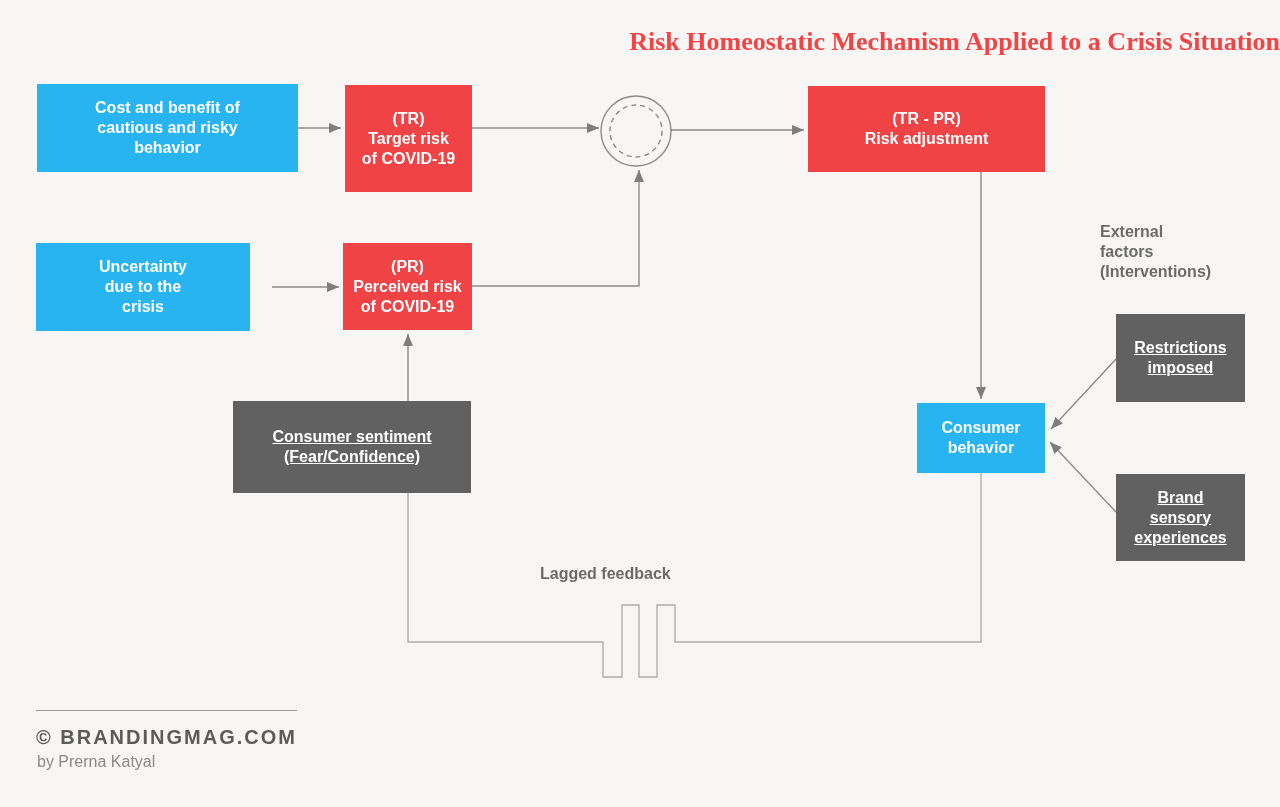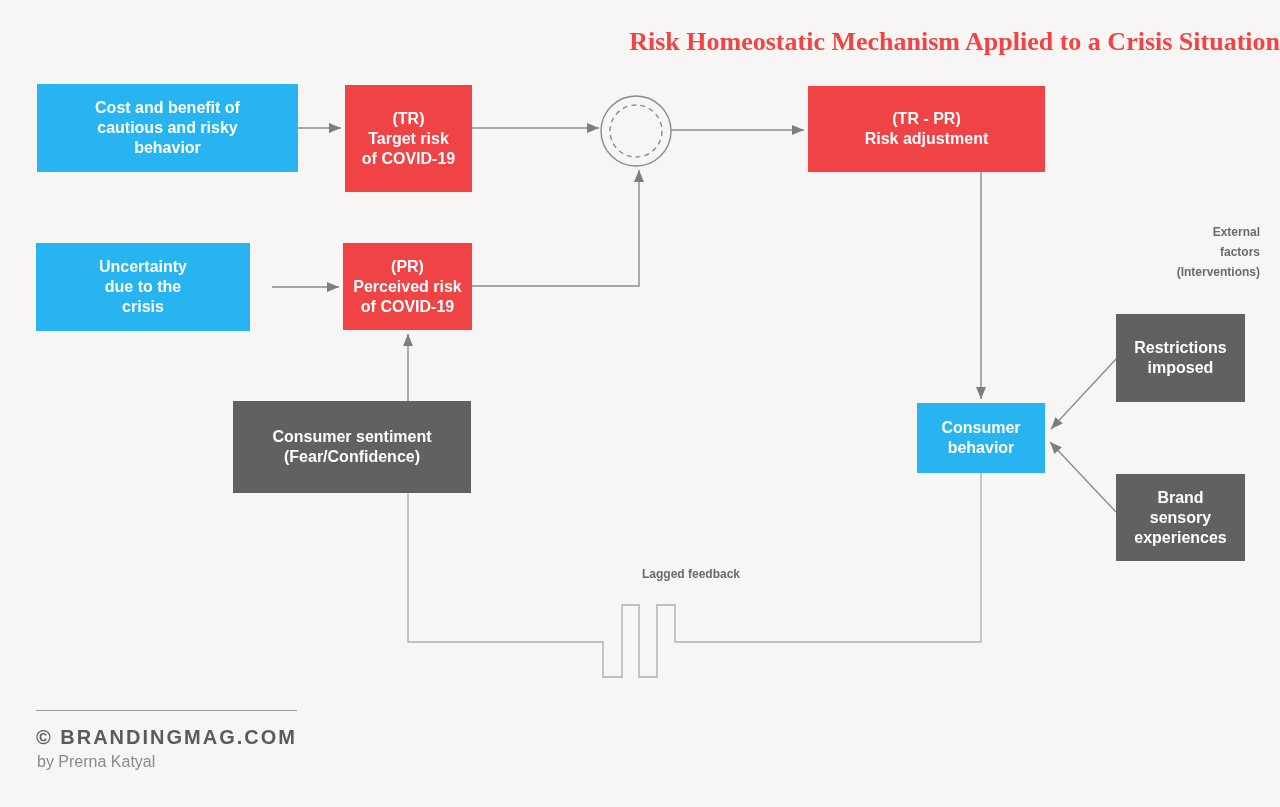--- a/index.html
+++ b/index.html
@@ -17,24 +17,24 @@
     color:var(--title-red, #f24444);
   }
   .connectors { position:absolute; left:0; top:0; }
   .node {
     position:absolute; display:flex; align-items:center; justify-content:center;
     text-align:center; color:#ffffff; font-weight:700;
     font-size:16px; line-height:20px; white-space:pre-line;
   }
   .node.blue { background:var(--blue, #27b4f1); }
   .node.red  { background:var(--red, #ef4345); }
-  .node.dark { background:var(--dark, #616161); }
+  .node.dark { background:var(--dark, #616161);text-decoration:underline; }
   .diagram-label {
-    position:absolute; text-align:right; font-weight:700;
-    font-size:12px; line-height:20px; white-space:pre-line;
+    position:absolute; text-align:left; font-weight:700;
+    font-size:16px; line-height:20px; white-space:pre-line;
     color:var(--label, #6b6b6b);
   }
   .conn { fill:none; stroke:var(--line, #8c8c8c); stroke-width:1.4; }
   .conn.feedback { stroke:var(--feedback-line, #aeaeae); }
   .junction { fill:var(--background, #f7f6f5); stroke:var(--line, #8c8c8c); stroke-width:1.4; }
   .junction.dashed { fill:none; stroke-dasharray:5 4; }
   .footer-divider { position:absolute; left:36px; top:710px; width:261px; height:1px; background:#9a9a9a; }
   .footer-brand {
     position:absolute; left:36px; top:726px;
     font-size:20px; font-weight:700; letter-spacing:2px;

